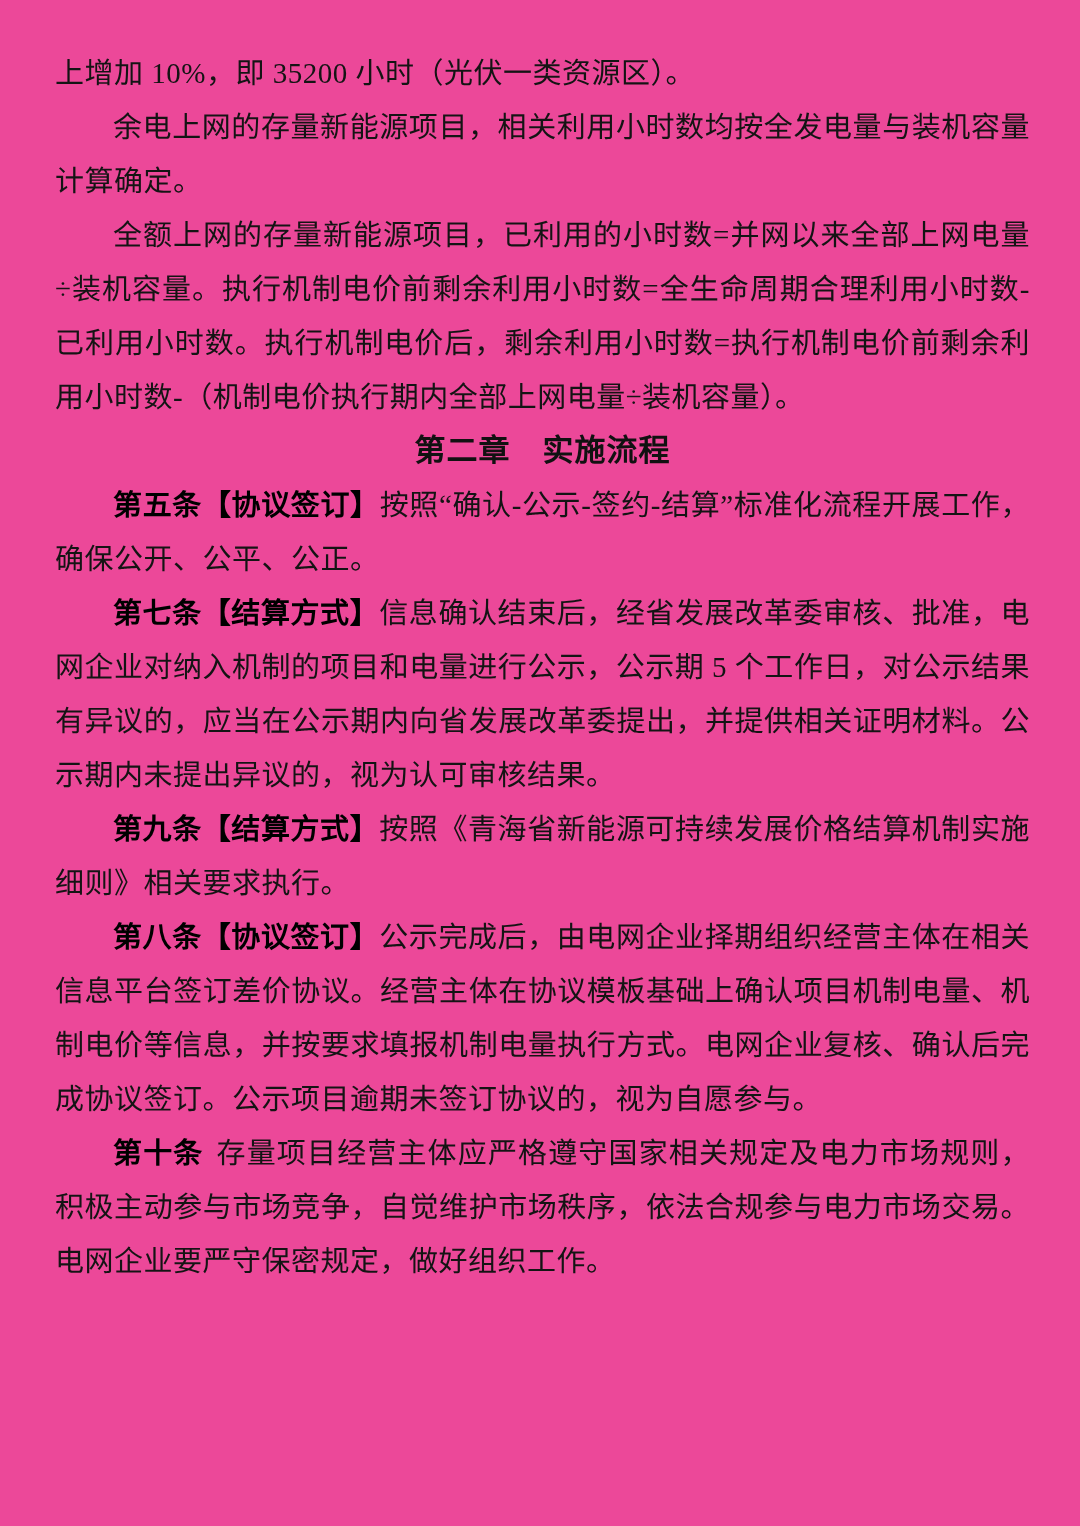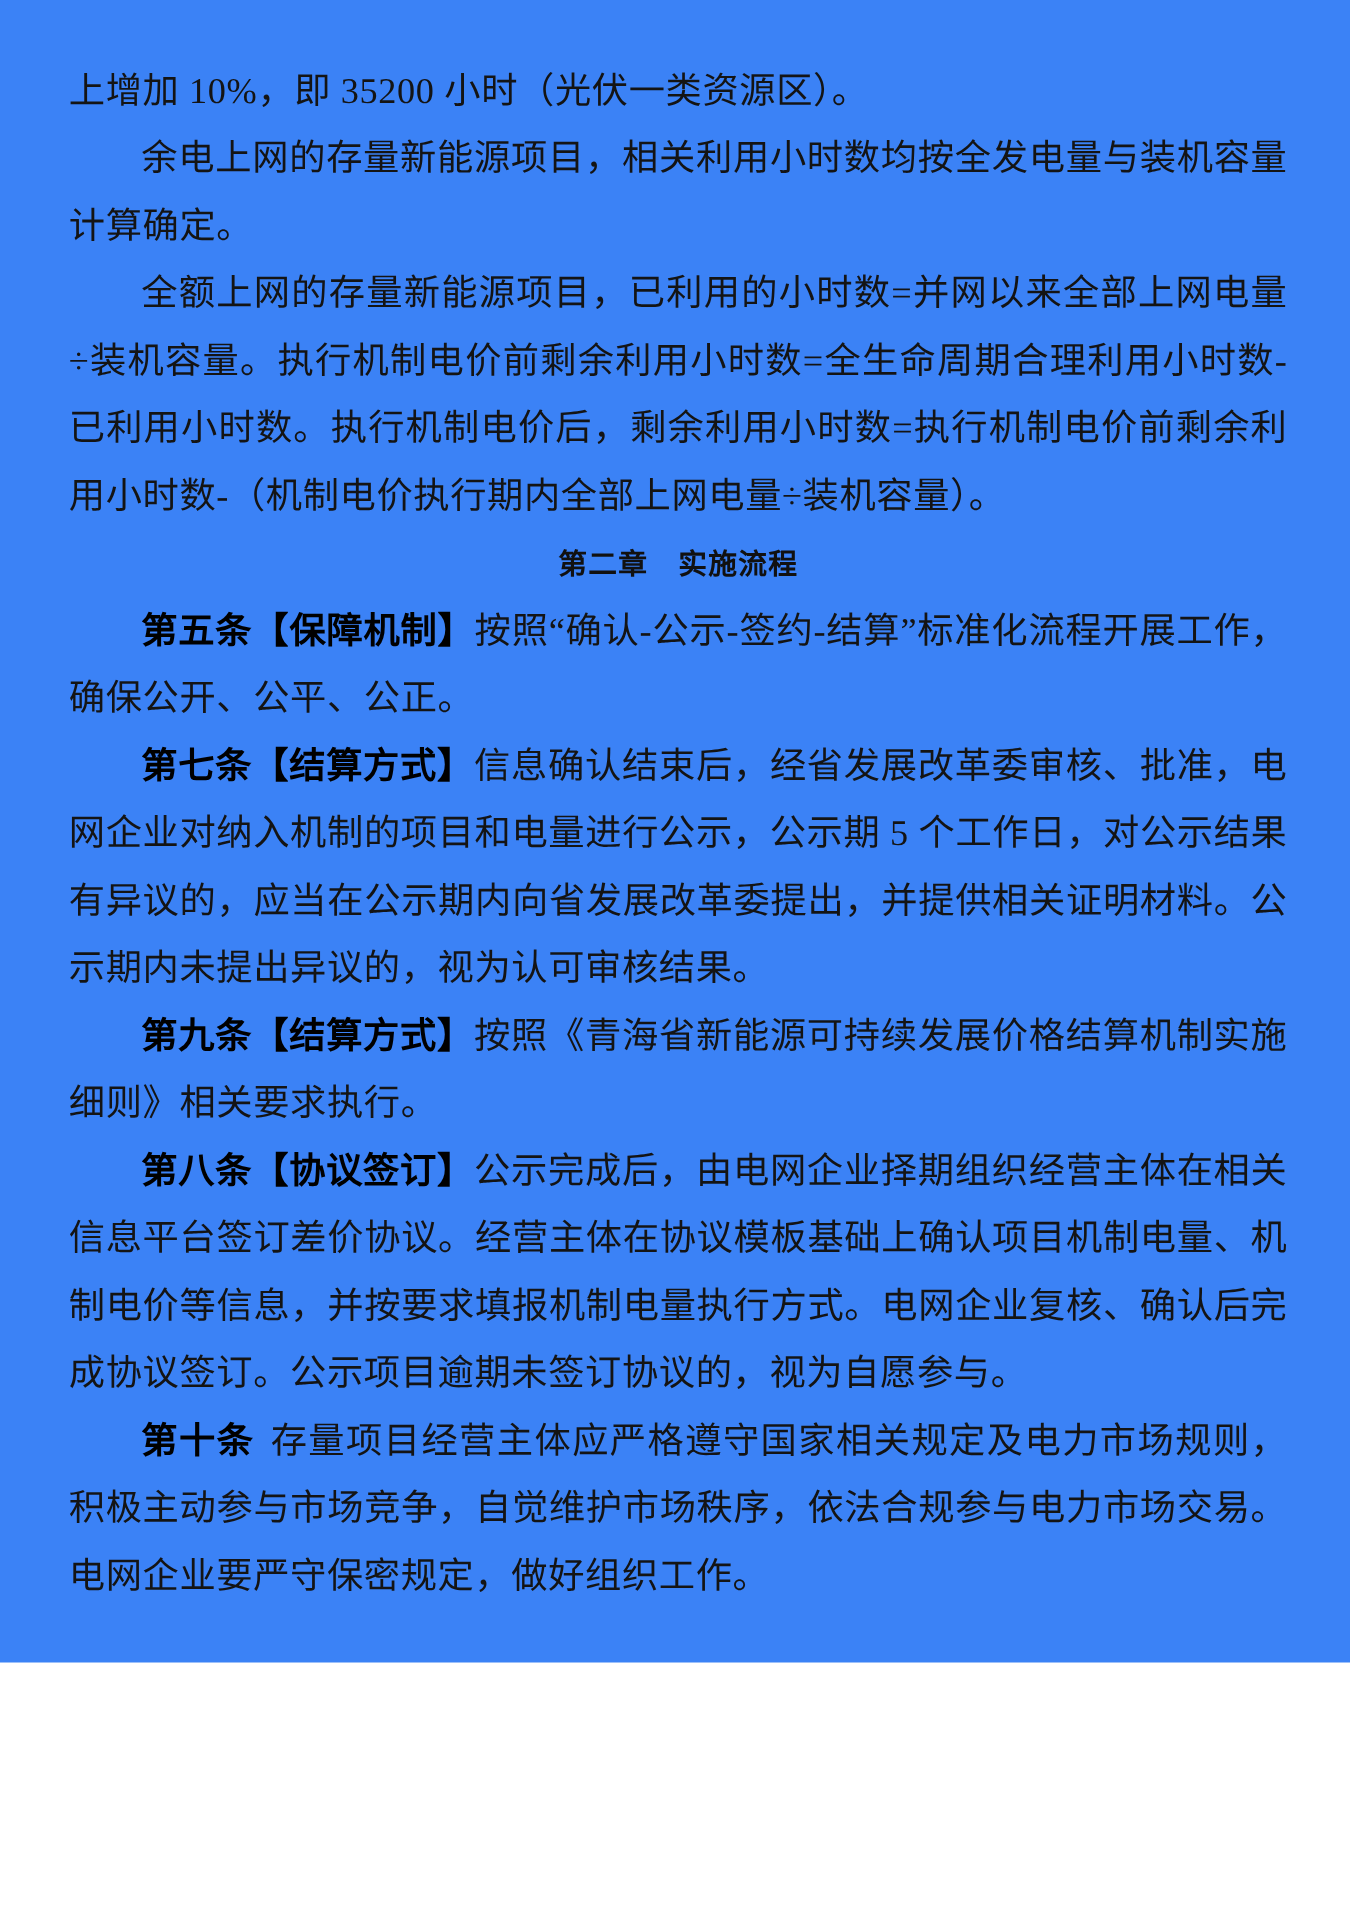--- a/index.html
+++ b/index.html
@@ -10,41 +10,41 @@
   }
   body {
     width: 1080px;
     height: 1526px;
     overflow: hidden;
     font-family: "Liberation Serif", serif;
     color: #141414;
   }
   .page {
     width: 1080px;
-    height: 1330px;
+    height: 1526px;
     padding: 46px 50px 0 55px;
-    background: #3b82f6;
+    background: #ec4899;
   }
   .para {
     margin: 0;
     font-size: 29px;
     line-height: 54px;
     text-align: justify;
     letter-spacing: 0.5px;
     word-break: break-all;
   }
   .indent {
     text-indent: 2em;
   }
   .no-indent {
     text-indent: 0;
   }
   .chapter {
     margin: 0;
-    font-size: 23px;
+    font-size: 31px;
     line-height: 54px;
     text-align: center;
     font-weight: 700;
     font-family: "Liberation Sans", sans-serif;
     color: #111111;
     letter-spacing: 1px;
   }
   .article-head {
     font-weight: 700;
     color: #000000;
@@ -59,21 +59,21 @@
 <div class="page">
 
   <p class="para no-indent">上增加 10%，即 35200 小时（光伏一类资源区）。</p>
 
   <p class="para indent">余电上网的存量新能源项目，相关利用小时数均按全发电量与装机容量计算确定。</p>
 
   <p class="para indent">全额上网的存量新能源项目，已利用的小时数=并网以来全部上网电量÷装机容量。执行机制电价前剩余利用小时数=全生命周期合理利用小时数-已利用小时数。执行机制电价后，剩余利用小时数=执行机制电价前剩余利用小时数-（机制电价执行期内全部上网电量÷装机容量）。</p>
 
   <h2 class="chapter">第二章　实施流程</h2>
 
-  <p class="para indent"><span class="article-head">第五条【保障机制】</span><span>按照“确认-公示-签约-结算”标准化流程开展工作，确保公开、公平、公正。</span></p>
+  <p class="para indent"><span class="article-head">第五条【协议签订】</span><span>按照“确认-公示-签约-结算”标准化流程开展工作，确保公开、公平、公正。</span></p>
 
 
   <p class="para indent"><span class="article-head">第七条【结算方式】</span><span>信息确认结束后，经省发展改革委审核、批准，电网企业对纳入机制的项目和电量进行公示，公示期 5 个工作日，对公示结果有异议的，应当在公示期内向省发展改革委提出，并提供相关证明材料。公示期内未提出异议的，视为认可审核结果。</span></p>
 
   <p class="para indent"><span class="article-head">第九条【结算方式】</span><span>按照《青海省新能源可持续发展价格结算机制实施细则》相关要求执行。</span></p>
 
   <p class="para indent"><span class="article-head">第八条【协议签订】</span><span>公示完成后，由电网企业择期组织经营主体在相关信息平台签订差价协议。经营主体在协议模板基础上确认项目机制电量、机制电价等信息，并按要求填报机制电量执行方式。电网企业复核、确认后完成协议签订。公示项目逾期未签订协议的，视为自愿参与。</span></p>
 
 
   <p class="para indent"><span class="article-head gap">第十条</span><span>存量项目经营主体应严格遵守国家相关规定及电力市场规则，积极主动参与市场竞争，自觉维护市场秩序，依法合规参与电力市场交易。电网企业要严守保密规定，做好组织工作。</span></p>

